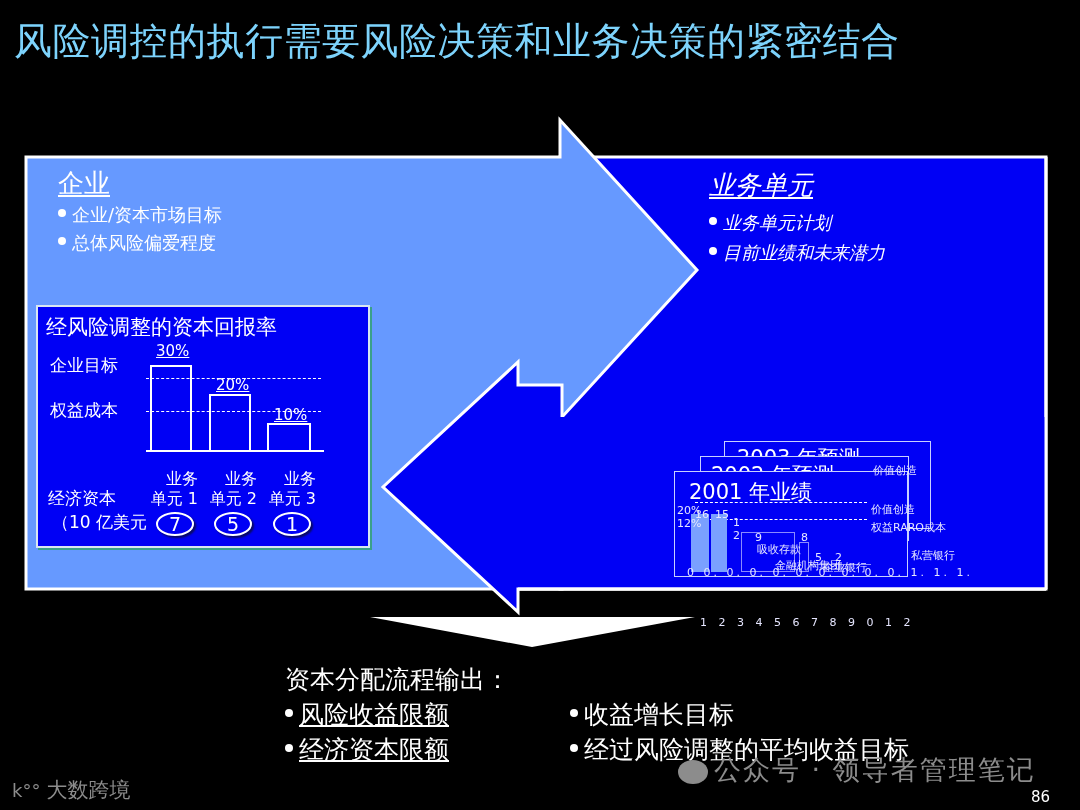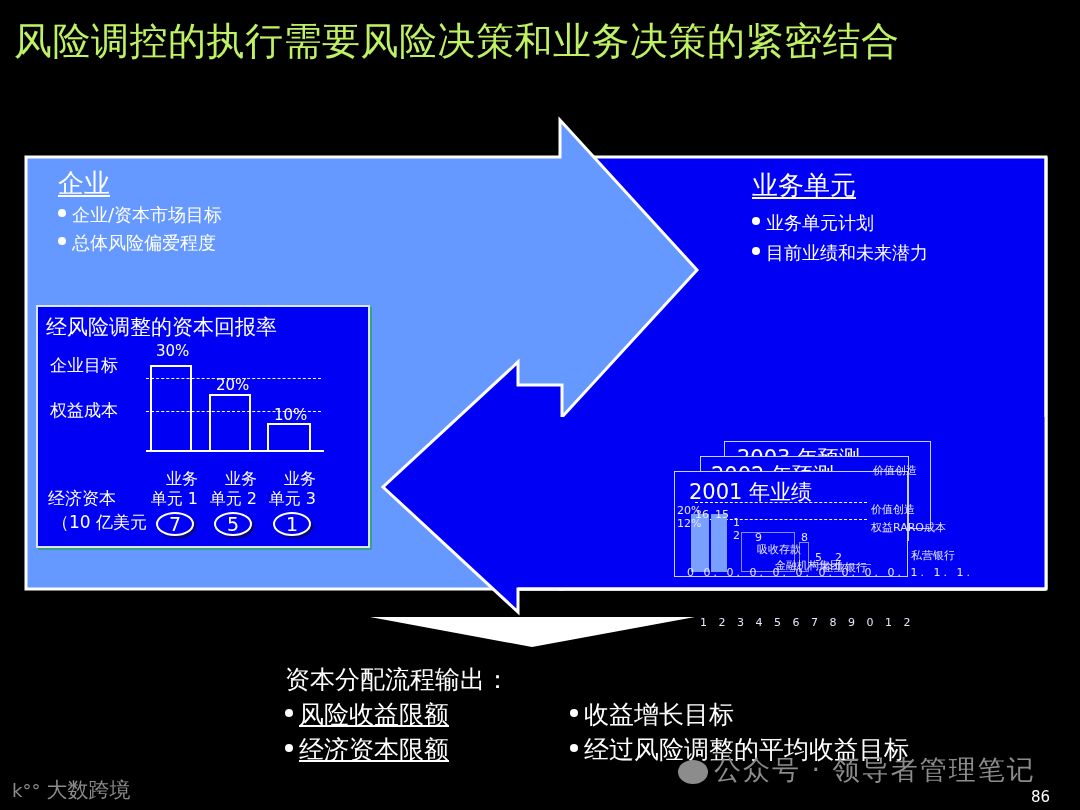--- a/index.html
+++ b/index.html
@@ -1,29 +1,29 @@
 <!DOCTYPE html>
 <html><head>
 <meta charset="utf-8">
 <style>
   * { margin: 0; padding: 0; box-sizing: border-box; }
   html, body { width: 1080px; height: 810px; background: #000; overflow: hidden; }
   body { position: relative; font-family: "DejaVu Sans", "Liberation Sans", sans-serif; color: #fff; }
   .abs { position: absolute; }
-  #title { left: 14px; top: 16px; font-size: 38px; color: #bef264; white-space: nowrap; letter-spacing: 0.5px; }
+  #title { left: 14px; top: 16px; font-size: 38px; color: #7dd3fc; white-space: nowrap; letter-spacing: 0.5px; }
   svg.shapes { position: absolute; left: 0; top: 0; }
   .sect-head { font-size: 26px; text-decoration: underline; text-underline-offset: 3px; white-space: nowrap; }
   .bullet { font-size: 18px; white-space: nowrap; }
   .bullet .dot { display: inline-block; width: 8px; height: 8px; border-radius: 50%; background: #fff; margin-right: 6px; vertical-align: middle; position: relative; top: -3px; }
   
   #raroc { left: 36px; top: 305px; width: 334px; height: 243px; background: #0000f5; border: 2px solid #d8e6f2; box-shadow: 2px 2px 0 #3aa08a; }
   #raroc .t { left: 8px; top: 6px; font-size: 21px; white-space: nowrap; }
   #raroc .lbl { font-size: 17px; white-space: nowrap; }
   .bar { position: absolute; border: 2px solid #fff; border-bottom: none; }
-  .vlabel { position: absolute; font-size: 15px; }
+  .vlabel { position: absolute; font-size: 15px; text-decoration: underline; }
   .dash { position: absolute; border-top: 1.5px dashed #fff; height: 0; }
   .ell { position: absolute; width: 38px; height: 24px; border: 2px solid #fff; border-radius: 50%; font-size: 19px; text-align: center; line-height: 20px; box-shadow: 2px 2px 2px #0a0a60; }
   .unit { position: absolute; font-size: 16px; text-align: right; line-height: 20px; white-space: nowrap; }
   
   .mini { position: absolute; background: #0000f5; border: 1.5px solid #c8d0ff; }
   .mini .yr { position: absolute; font-size: 21px; white-space: nowrap; color: #fff; }
   .tiny { position: absolute; font-size: 11px; color: #e6e6ff; white-space: nowrap; line-height: 11px; }
   
   #outputs .h { font-size: 25px; white-space: nowrap; }
   #outputs .bullet { font-size: 25px; }
@@ -50,21 +50,21 @@
 
   <polygon points="370,617 695,617 532,647" fill="#ffffff"></polygon>
 </svg>
 
 <div class="abs" style="left:58px; top:166px;">
   <div class="sect-head">企业</div>
   <div class="bullet" style="margin-top:2px;"><span class="dot"></span><span>企业/资本市场目标</span></div>
   <div class="bullet" style="margin-top:4px;"><span class="dot"></span><span>总体风险偏爱程度</span></div>
 </div>
 
-<div class="abs" style="left:752px; top:168px;">
+<div class="abs" style="left:709px; top:168px;font-style:italic;">
   <div class="sect-head">业务单元</div>
   <div class="bullet" style="margin-top:8px;"><span class="dot"></span><span>业务单元计划</span></div>
   <div class="bullet" style="margin-top:6px;"><span class="dot"></span><span>目前业绩和未来潜力</span></div>
 </div>
 
 <div id="raroc" class="abs">
   <div class="abs t">经风险调整的资本回报率</div>
   <div class="abs lbl" style="left:12px; top:47px;">企业目标</div>
   <div class="abs lbl" style="left:12px; top:92px;">权益成本</div>
 

